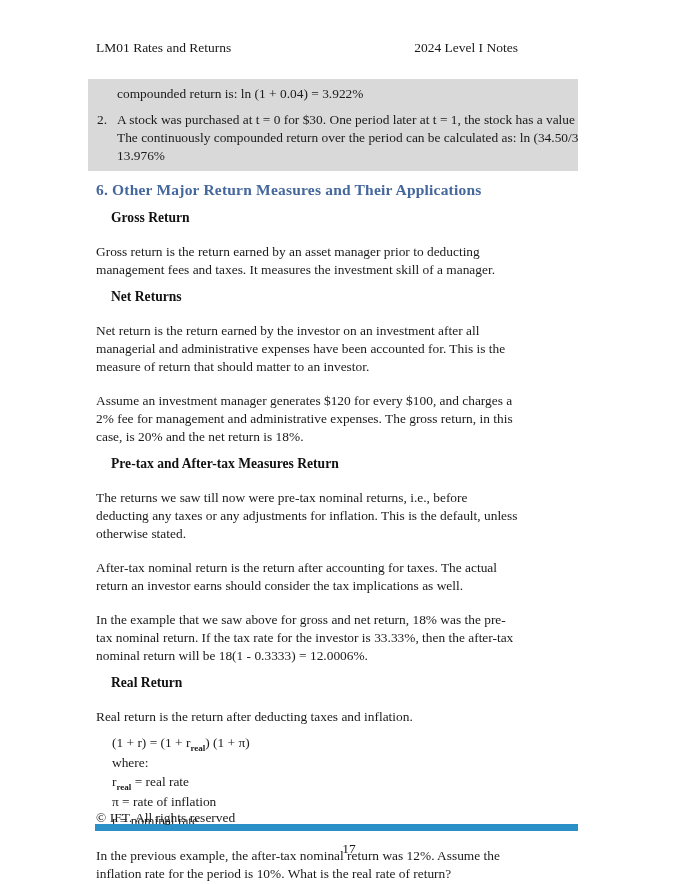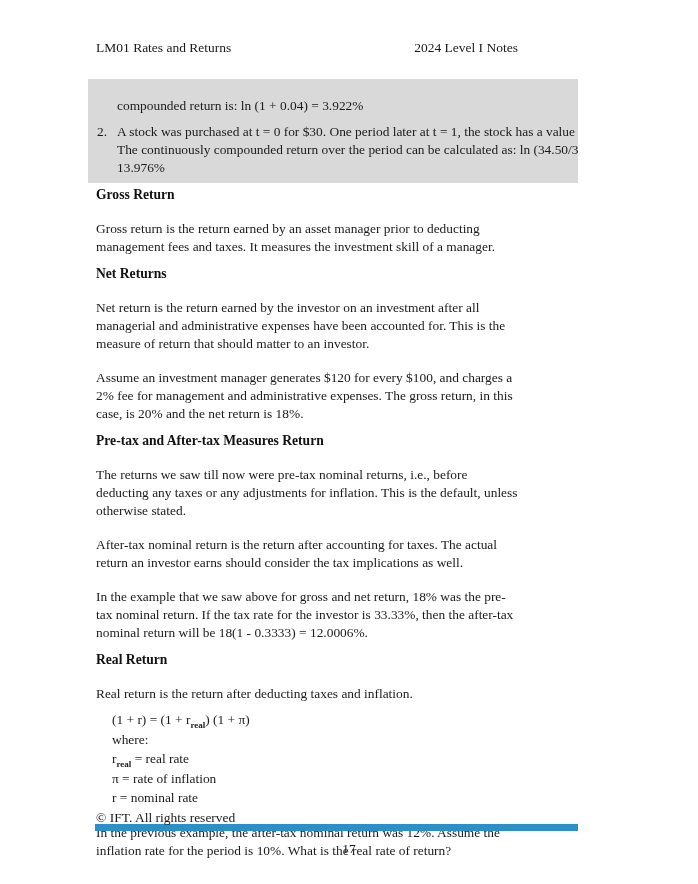--- a/index.html
+++ b/index.html
@@ -23,21 +23,21 @@
     justify-content: space-between;
     padding: 39px 60px 0 96px;
     font-size: 13.5px;
     line-height: 17px;
   }
   
   .callout {
     margin: 23px 50px 0 88px;
     width: 560px;
     background: #d9d9d9;
-    padding: 18px 10px 6px 9px;
+    padding: 6px 10px 6px 9px;
     font-size: 13.4px;
     line-height: 18px;
   }
   .callout .cont { margin: 0 0 8px 20px; }
   .callout .item { display: flex; }
   .callout .num { flex: none; width: 20px; }
   .callout .itext { flex: 1; }
   
   .main {
     padding: 0 58px 0 96px;
@@ -46,21 +46,21 @@
   }
   .heading {
     margin: 9px 0 10px;
     font-size: 15.5px;
     line-height: 19px;
     font-weight: bold;
     color: #44679c;
     letter-spacing: 0.2px;
   }
   .subtitle {
-    margin: 3px 0 8px;
+    margin: 3px 15px 8px;
     font-size: 13.6px;
     font-weight: bold;
     color: #111111;
   }
   .main p { margin: 16px 0 9px; }
   .formula { margin: -2px 0 0 16px; }
   .formula .fline { line-height: 19.5px; }
   sub { font-size: 9px; line-height: 0; font-weight: bold; }
   
   .footer-bar {
@@ -95,20 +95,21 @@
   <div class="callout">
     <p class="cont">compounded return is: ln (1 + 0.04) = 3.922%</p>
     <div class="item">
       <span class="num">2.</span>
       <span class="itext">A stock was purchased at t = 0 for $30. One period later at t = 1, the stock has a value of $34.50. The continuously compounded return over the period can be calculated as: ln (34.50/30) = 13.976%</span>
     </div>
   </div>
 
   <div class="main">
 
+    <h2 class="heading">6. Other Major Return Measures and Their Applications</h2>
 
     <h3 class="subtitle">Gross Return</h3>
     <p>Gross return is the return earned by an asset manager prior to deducting management fees and taxes. It measures the investment skill of a manager.</p>
 
     <h3 class="subtitle">Net Returns</h3>
     <p>Net return is the return earned by the investor on an investment after all managerial and administrative expenses have been accounted for. This is the measure of return that should matter to an investor.</p>
     <p>Assume an investment manager generates $120 for every $100, and charges a 2% fee for management and administrative expenses. The gross return, in this case, is 20% and the net return is 18%.</p>
 
     <h3 class="subtitle">Pre-tax and After-tax Measures Return</h3>
     <p>The returns we saw till now were pre-tax nominal returns, i.e., before deducting any taxes or any adjustments for inflation. This is the default, unless otherwise stated.</p>

